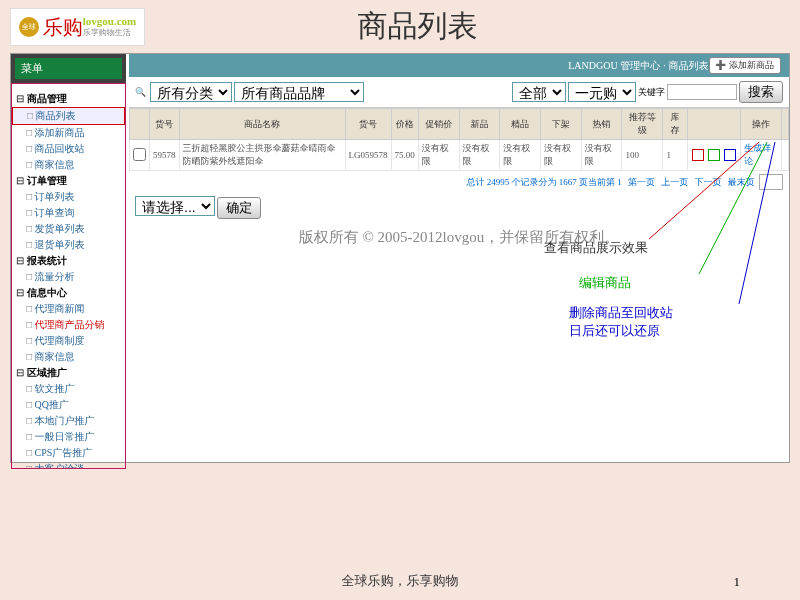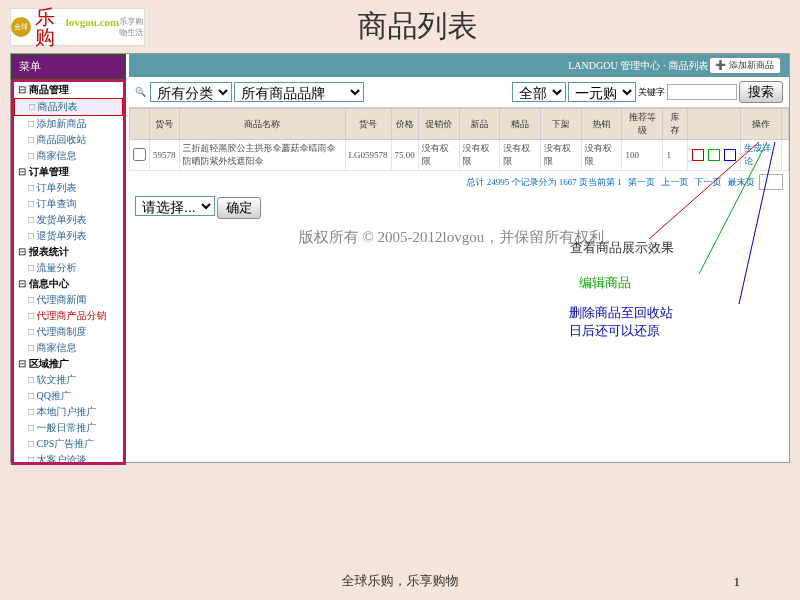--- a/index.html
+++ b/index.html
@@ -2,28 +2,28 @@
 <html><head>
 <meta charset="utf-8">
 <style>
 *{box-sizing:border-box;margin:0;padding:0}
 body{font-family:"Microsoft YaHei",SimSun,serif;background:#f5e5dd;width:800px;height:600px;overflow:hidden;position:relative}
 .hdr{display:flex;align-items:center;padding:6px 10px 0}
 .logo{width:135px;height:38px;background:#fff;border:1px solid #ddd;display:flex;align-items:center;justify-content:center;font-size:9px}
 .logo-left{display:flex;flex-direction:column;align-items:center;margin-right:4px}
 .logo-ball{width:20px;height:20px;border-radius:50%;background:#d4a017;display:flex;align-items:center;justify-content:center;color:#fff;font-size:7px}
 .logo-t1{color:#c00;font-weight:normal;font-size:20px;line-height:1}
-.logo-r{display:flex;flex-direction:row}
+.logo-r{display:flex;flex-direction:column}
 .logo-t2{color:#a8c923;font-size:11px;font-weight:bold}
 .logo-t3{color:#888;font-size:8px}
 .title{flex:1;text-align:center;font-size:30px;font-family:SimSun,serif;color:#333;margin-left:-100px}
 .frame{margin:6px 10px;border:1px solid #999;background:#fff;height:410px;position:relative}
 .sidebar{float:left;width:115px;height:100%}
-.sb-hdr{background:#701a75;color:#fff;padding:3px 6px;font-size:11px;border:2px solid #404040}
-.sb-body{border:3px solid #be185d;height:calc(100% - 22px);overflow:auto;font-size:10px;padding:0 0}
+.sb-hdr{background:#15803d;color:#fff;padding:3px 6px;font-size:11px;border:4px solid #404040}
+.sb-body{border:1px solid #be185d;height:calc(100% - 22px);overflow:auto;font-size:10px;padding:7px 0}
 .sb-grp{font-weight:bold;padding:1px 4px;cursor:pointer}
 .sb-grp::before{content:"⊟ ";font-weight:normal}
 .sb-item{padding:1px 4px 1px 14px;color:#2a6496;cursor:pointer}
 .sb-item::before{content:"□ ";color:#888}
 .sb-item.red{color:#c00}
 .sb-item.hl{background:#eef;border:1px solid #c00}
 .main{margin-left:118px;height:100%;position:relative}
 .m-hdr{background:#5b9ba8;color:#fff;padding:3px 8px;font-size:10px;display:flex;justify-content:flex-end;align-items:center}
 .addbtn{background:#fff;color:#333;border:1px solid #888;padding:1px 6px;border-radius:3px;font-size:9px;cursor:pointer}
 .addbtn::before{content:"➕ ";color:#090}
@@ -169,21 +169,21 @@
    <select class="sel"><option>请选择...</option></select>
    <button class="sbtn">确定</button>
   </div>
   <div class="copy">版权所有 © 2005-2012lovgou，并保留所有权利。</div>
 
   <svg class="arr" style="left:400px;top:80px;width:260px;height:200px">
    <line x1="230" y1="8" x2="120" y2="105" stroke="#c00" stroke-width="1"></line>
    <line x1="238" y1="8" x2="170" y2="140" stroke="#0a0" stroke-width="1"></line>
    <line x1="246" y1="8" x2="210" y2="170" stroke="#00c" stroke-width="1"></line>
   </svg>
-  <div class="anno" style="left:441px;top:185px">查看商品展示效果</div>
+  <div class="anno" style="left:415px;top:185px">查看商品展示效果</div>
   <div class="anno" style="left:450px;top:220px;color:#0a0">编辑商品</div>
   <div class="anno" style="left:440px;top:250px;color:#00c;white-space:pre-line">删除商品至回收站
 日后还可以还原</div>
  </div>
 </div>
 
 <div class="ftr">全球乐购，乐享购物</div>
 <div class="pgnum">1</div>
 
 </body></html>

